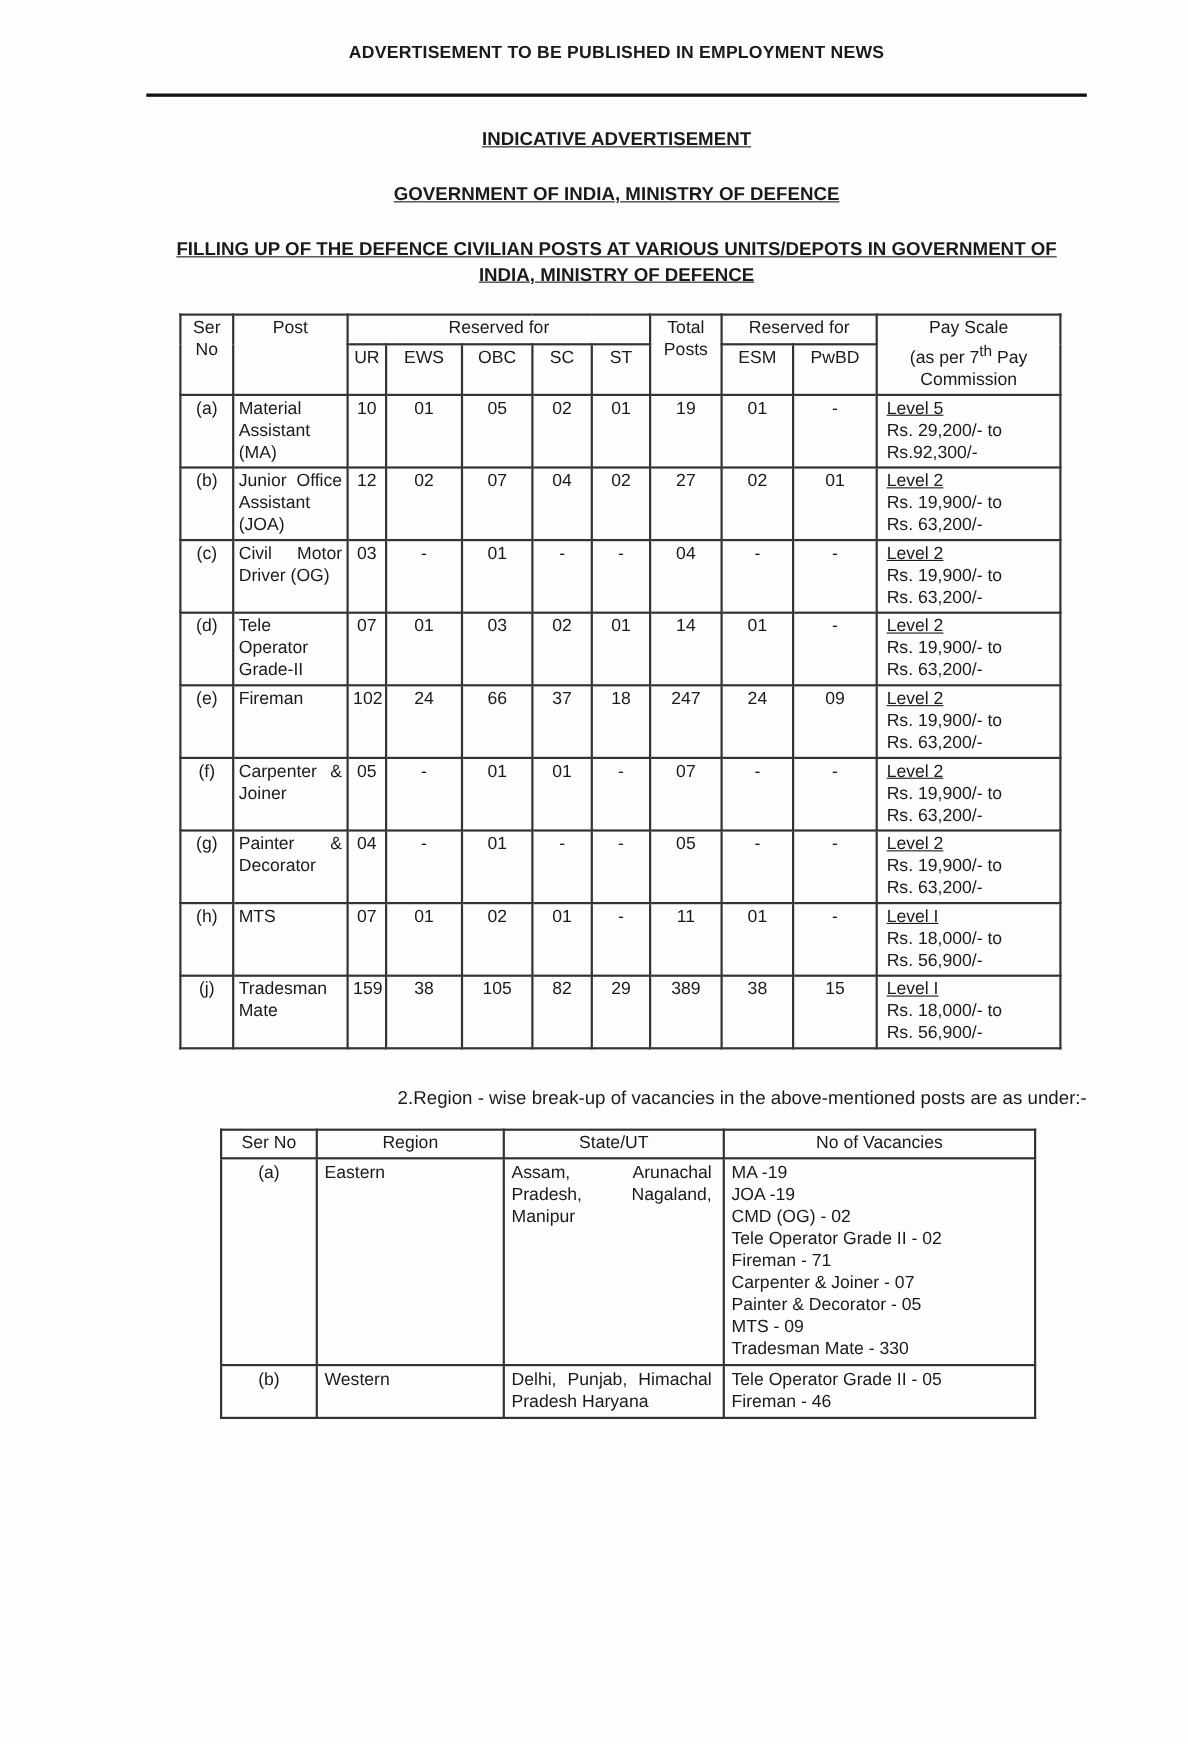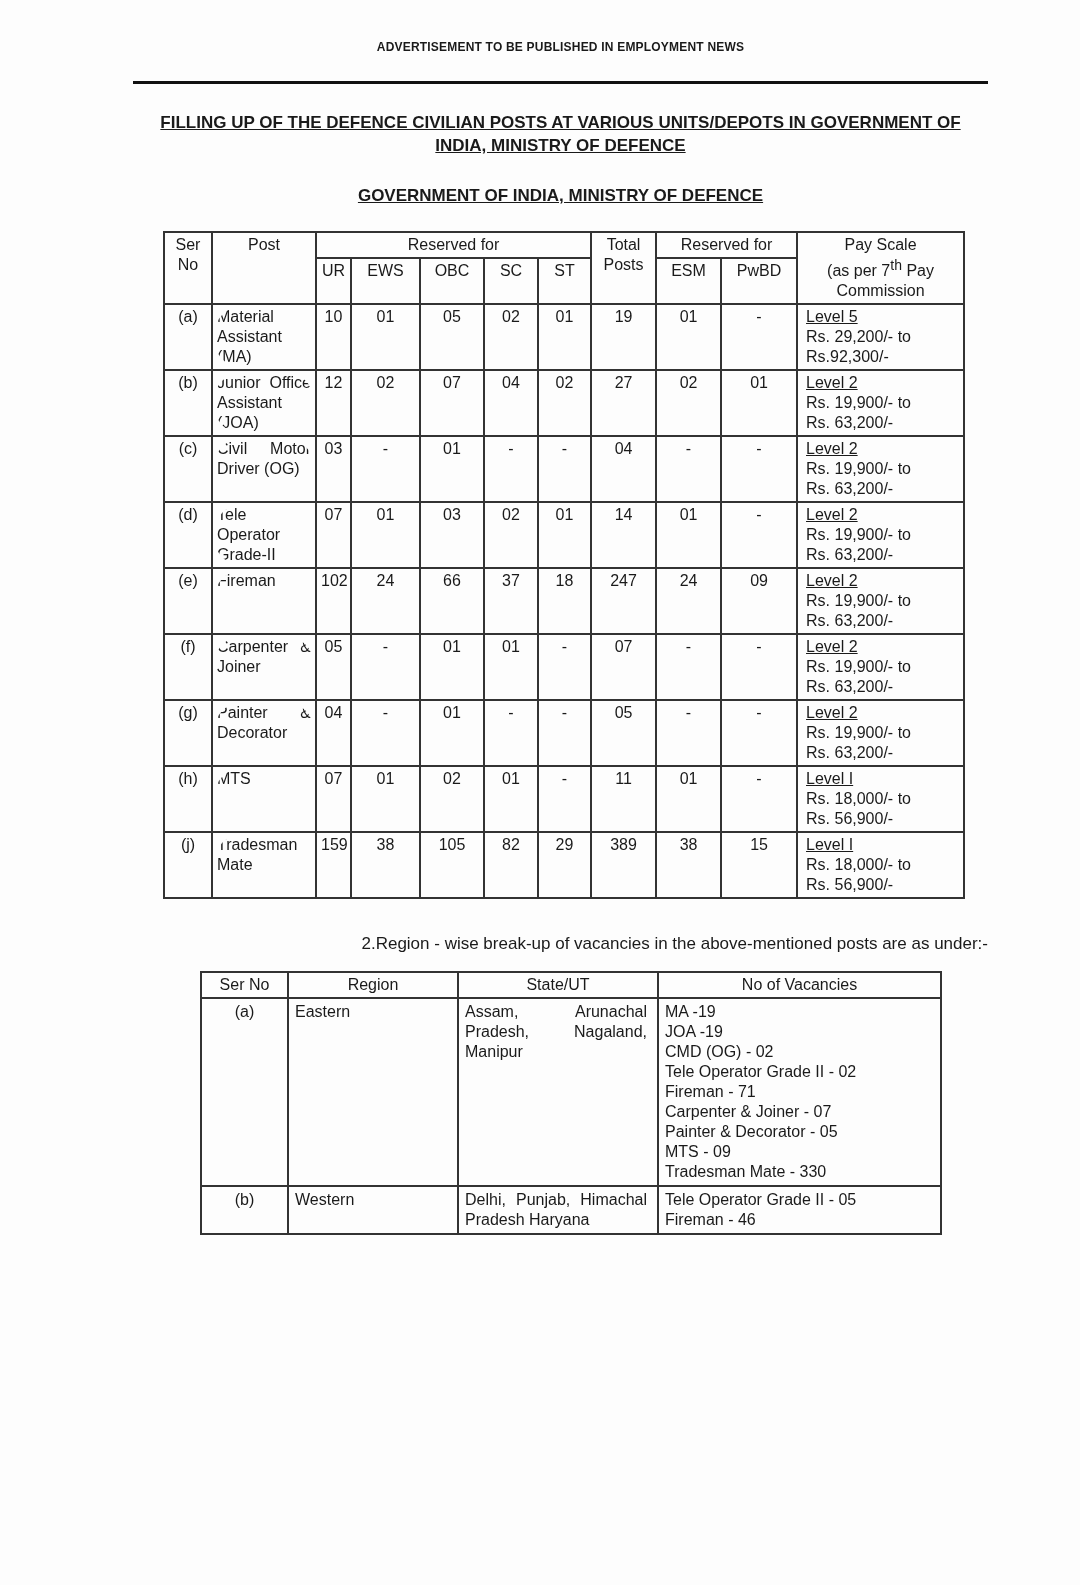--- a/index.html
+++ b/index.html
@@ -9,21 +9,21 @@
     background: #fdfdfd;
     font-family: "Liberation Sans", sans-serif;
     color: #1a1a1a;
     overflow: hidden;
   }
   .page { padding: 40px 92px 0 133px; }
 
   .doc-title {
     text-align: center;
     font-weight: bold;
-    font-size: 12px;
+    font-size: 16px;
     letter-spacing: 0.2px;
   }
   .rule {
     border: none;
     border-top: 3px solid #111;
     margin: 27px 0 0 0;
   }
   .heading {
     text-align: center;
     font-weight: bold;
@@ -49,42 +49,43 @@
     border: 2px solid #333;
     padding: 2px 4px;
     vertical-align: top;
     line-height: 20px;
     overflow: hidden;
   }
   thead th { text-align: center; font-weight: normal; }
 
   .t1 { width: 800px; margin: 24px 0 0 30px; }
   .t1 .center { text-align: center; }
-  .t1 td.post-cell { text-align: justify; border-radius: 31px; }
+  .t1 td.post-cell { text-align: justify; }
   .t1 td.pay-cell { padding-left: 8px; margin-left: 20px; }
   .level { text-decoration: underline; }
   sup { font-size: 14px; }
 
   .t2 { width: 740px; margin: 14px 0 0 67px; }
   .t2 td { padding: 3px 6px; }
   .t2 .center { text-align: center; }
   .t2 td.state-cell { text-align: justify; padding-right: 10px; }
 
   .para2 { margin-top: 32px; text-align: right; }
 </style>
 </head>
 <body>
 
 <div class="page">
 
   <div class="doc-title">ADVERTISEMENT TO BE PUBLISHED IN EMPLOYMENT NEWS</div>
   <hr class="rule">
 
+  <div class="heading">INDICATIVE ADVERTISEMENT</div>
+  <div class="heading">GOVERNMENT OF INDIA, MINISTRY OF DEFENCE</div>
   <div class="heading">FILLING UP OF THE DEFENCE CIVILIAN POSTS AT VARIOUS UNITS/DEPOTS IN GOVERNMENT OF INDIA, MINISTRY OF DEFENCE</div>
-  <div class="heading">GOVERNMENT OF INDIA, MINISTRY OF DEFENCE</div>
 
 
   <table class="t1">
     <colgroup>
       <col style="width:48px">
         <col style="width:104px">
         <col style="width:35px">
         <col style="width:69px">
         <col style="width:64px">
         <col style="width:54px">

